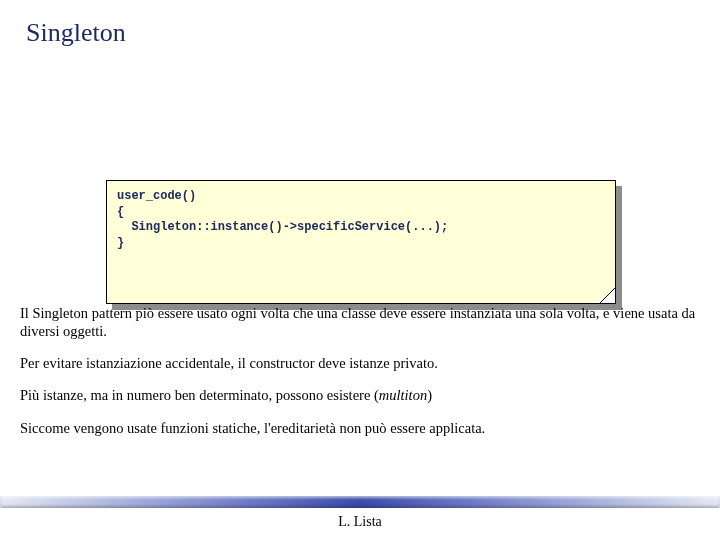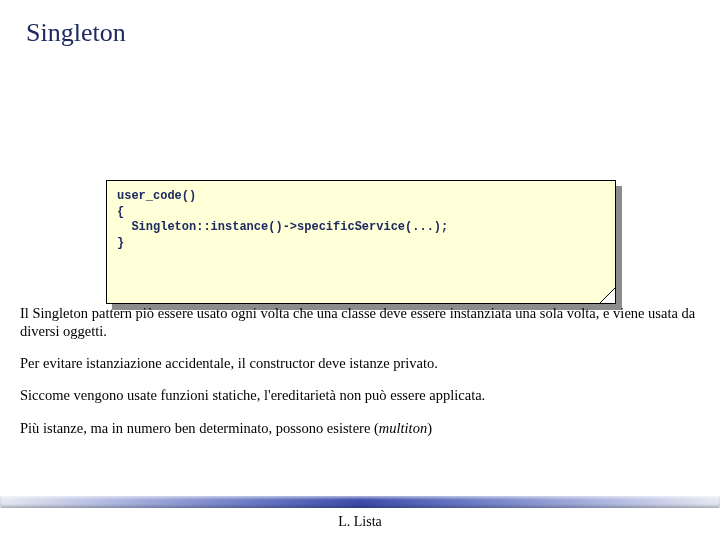--- a/index.html
+++ b/index.html
@@ -29,20 +29,20 @@
 <span>{</span>
 <span>  Singleton::instance()-&gt;specificService(...);</span>
 <span>}</span>
       <div class="dogear"></div>
     </div>
   </div>
 
   <div class="body">
     <p>Il Singleton pattern piò essere usato ogni volta che una classe deve essere instanziata una sola volta, e viene usata da diversi oggetti.</p>
     <p>Per evitare istanziazione accidentale, il constructor deve istanze privato.</p>
+    <p><span>Più istanze, ma in numero ben determinato, possono esistere (</span><span class="italic">multiton</span><span>)</span></p>
     <p>Siccome vengono usate funzioni statiche, l'ereditarietà non può essere applicata.</p>
-    <p><span>Più istanze, ma in numero ben determinato, possono esistere (</span><span class="italic">multiton</span><span>)</span></p>
   </div>
 
   <div class="footer-bar"></div>
   <div class="footer-text">L. Lista</div>
 
 </div>
 
 </body></html>

